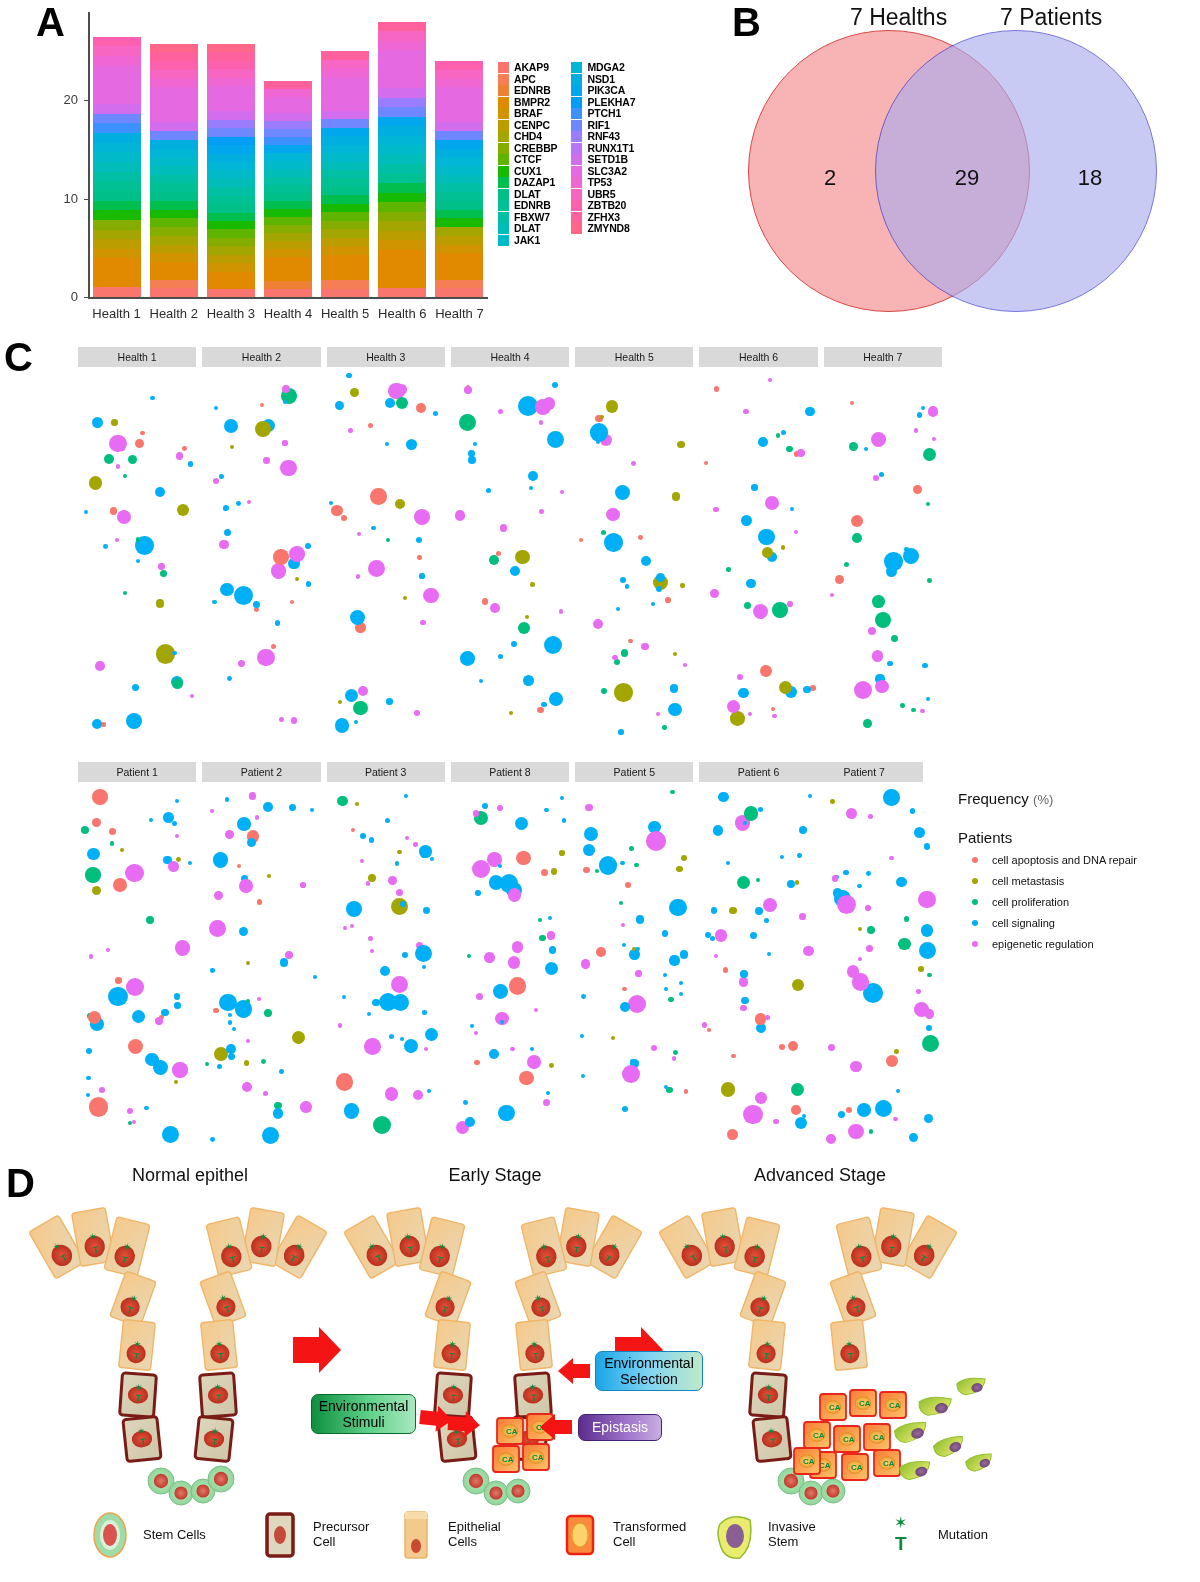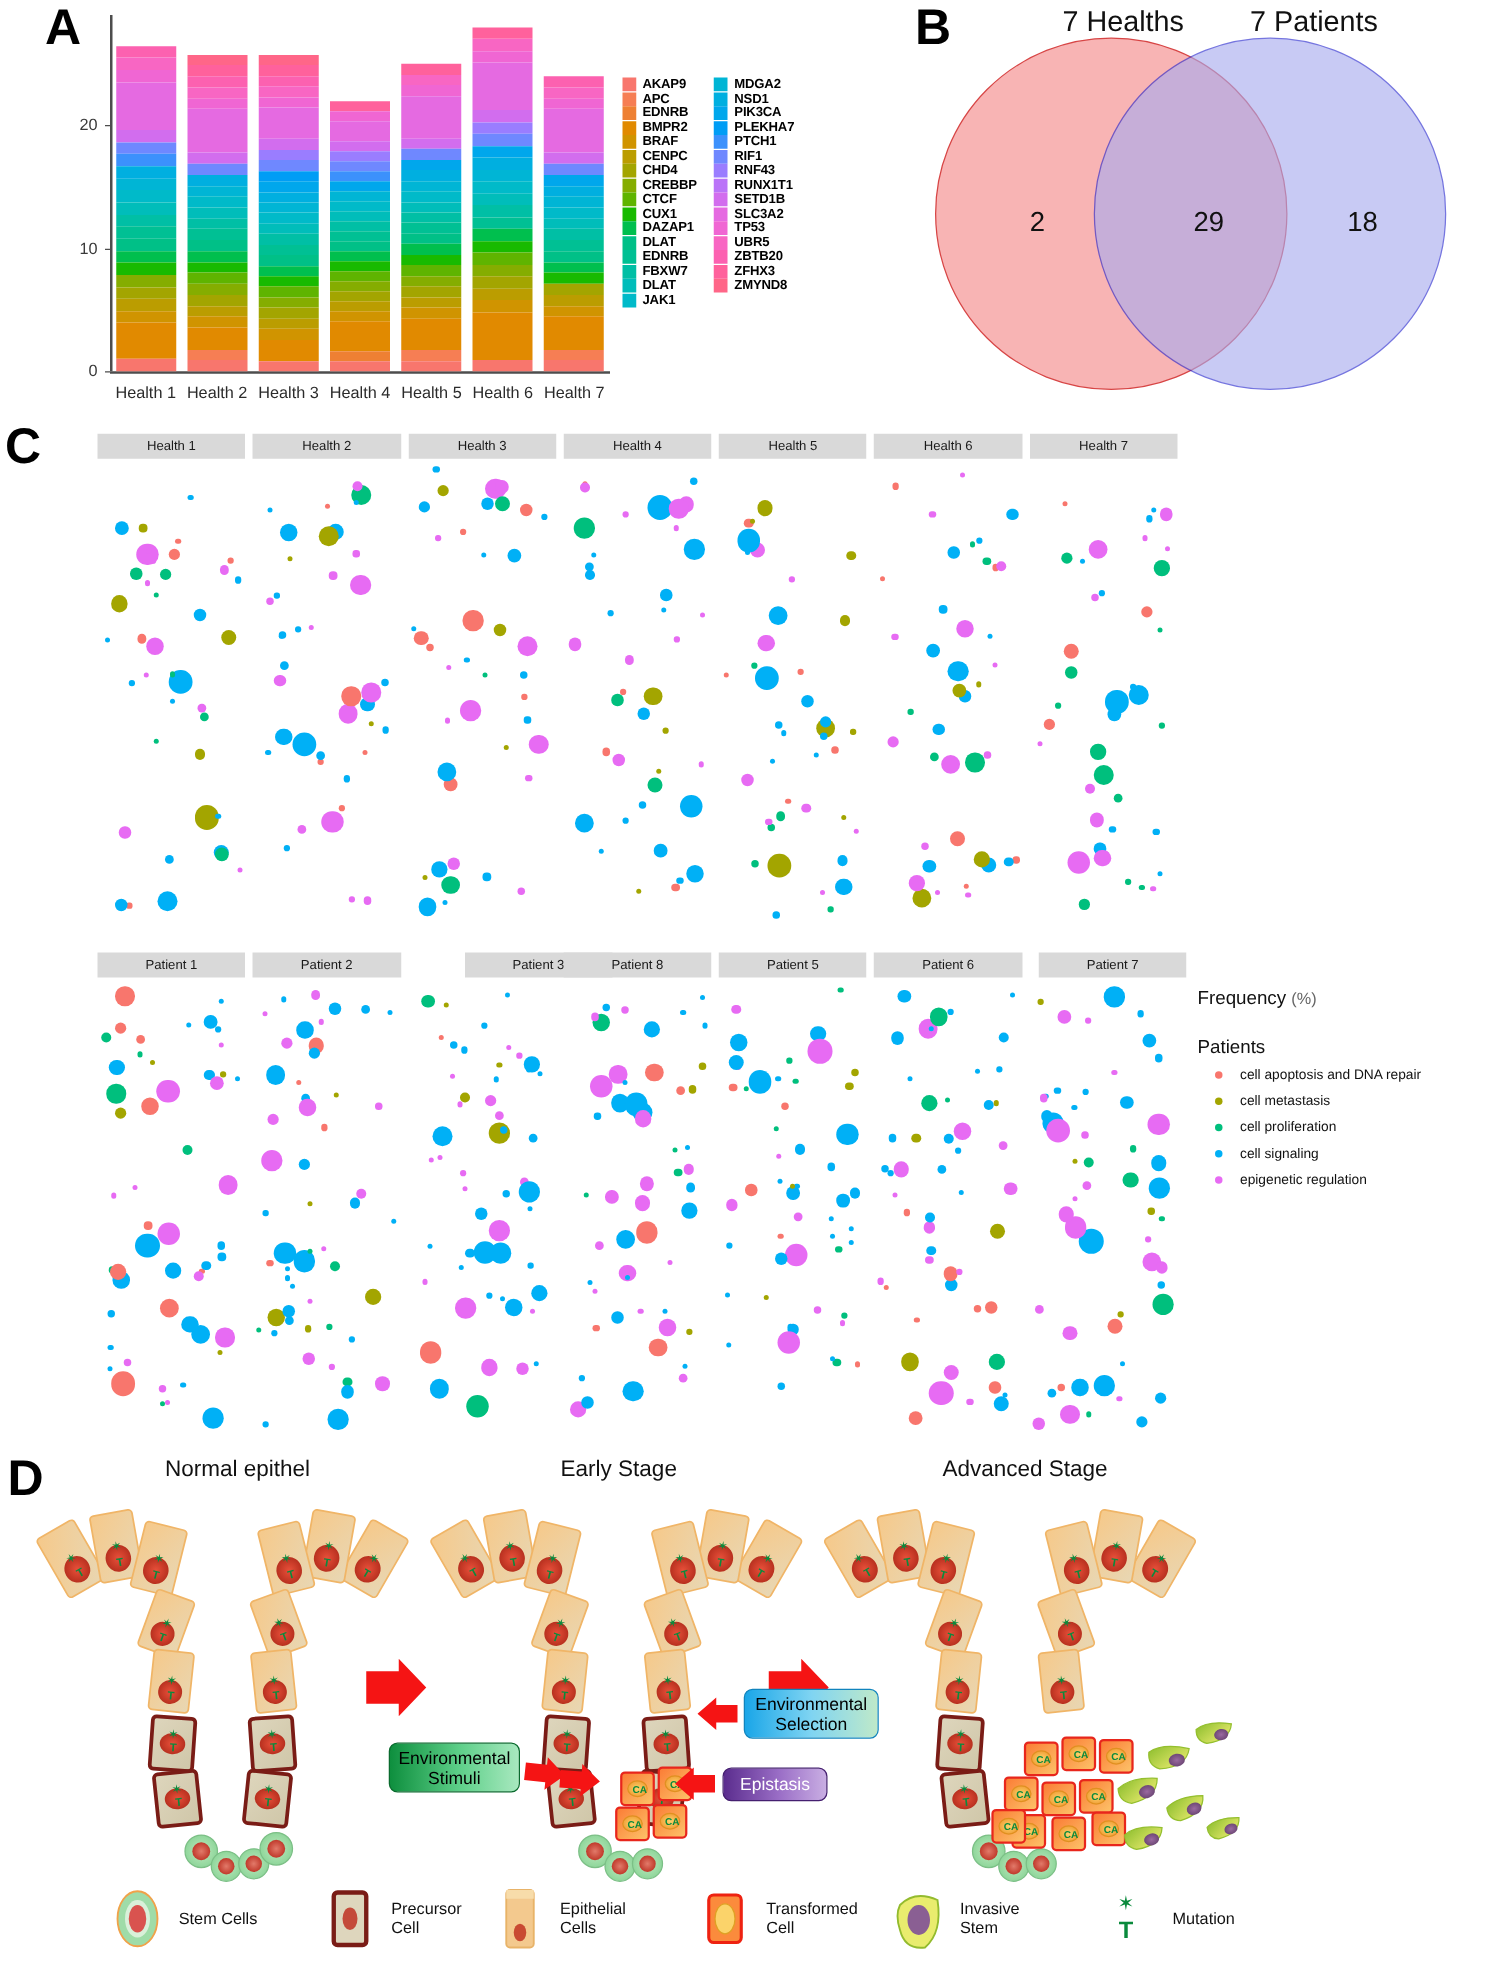--- a/index.html
+++ b/index.html
@@ -833,21 +833,21 @@
         <div class="dot" style="left: 14.842px; top: 278.259px; width: 5.23239px; height: 5.23239px; background: rgb(0, 176, 246);"></div>
         <div class="dot" style="left: 43.6561px; top: 175.118px; width: 4.35116px; height: 4.35116px; background: rgb(163, 165, 0);"></div>
         <div class="dot" style="left: 45.0564px; top: 51.7515px; width: 9.10275px; height: 9.10275px; background: rgb(0, 176, 246);"></div>
         <div class="dot" style="left: 36.8917px; top: 93.3856px; width: 13.6545px; height: 13.6545px; background: rgb(231, 107, 243);"></div>
         <div class="dot" style="left: 7.49324px; top: 23.0749px; width: 4.37025px; height: 4.37025px; background: rgb(231, 107, 243);"></div>
         <div class="dot" style="left: 58.3566px; top: 272.795px; width: 4.97723px; height: 4.97723px; background: rgb(0, 191, 125);"></div>
         <div class="dot" style="left: 86.3286px; top: 17.7891px; width: 7.66911px; height: 7.66911px; background: rgb(0, 176, 246);"></div>
         <div class="dot" style="left: 77.3093px; top: 172.402px; width: 8.67512px; height: 8.67512px; background: rgb(0, 176, 246);"></div>
         <div class="dot" style="left: 7.51274px; top: 351.383px; width: 4.88333px; height: 4.88333px; background: rgb(0, 176, 246);"></div>
       </div>
-      <div class="strip" style="left: 326.571px; top: 427px; width: 118.286px; margin-left: 45px;">
+      <div class="strip" style="left: 326.571px; top: 427px; width: 118.286px;">
         <span>Patient 3</span>
       </div>
       <div class="facet-area" style="left: 326.571px; top: 451px; width: 118.286px; height: 360px;">
         <div class="dot" style="left: 46.0276px; top: 329.739px; width: 18.7432px; height: 18.7432px; background: rgb(0, 191, 125);"></div>
         <div class="dot" style="left: 42.2765px; top: 51.1015px; width: 5.48778px; height: 5.48778px; background: rgb(0, 176, 246);"></div>
         <div class="dot" style="left: 43.512px; top: 163.044px; width: 4.00062px; height: 4.00062px; background: rgb(231, 107, 243);"></div>
         <div class="dot" style="left: 53.5222px; top: 180.287px; width: 10.0604px; height: 10.0604px; background: rgb(0, 176, 246);"></div>
         <div class="dot" style="left: 33.4306px; top: 73.1475px; width: 4.12505px; height: 4.12505px; background: rgb(231, 107, 243);"></div>
         <div class="dot" style="left: 77.493px; top: 252.818px; width: 14.4432px; height: 14.4432px; background: rgb(0, 176, 246);"></div>
         <div class="dot" style="left: 23.6242px; top: 138.052px; width: 4.198px; height: 4.198px; background: rgb(231, 107, 243);"></div>
@@ -1061,21 +1061,21 @@
         <div class="dot" style="left: 29.9991px; top: 120.886px; width: 7.15957px; height: 7.15957px; background: rgb(163, 165, 0);"></div>
         <div class="dot" style="left: 43.7518px; top: 318.767px; width: 19.38px; height: 19.38px; background: rgb(231, 107, 243);"></div>
         <div class="dot" style="left: 64.3603px; top: 131.62px; width: 5.17231px; height: 5.17231px; background: rgb(0, 176, 246);"></div>
         <div class="dot" style="left: 58.2465px; top: 20.6809px; width: 5.00879px; height: 5.00879px; background: rgb(0, 176, 246);"></div>
         <div class="dot" style="left: 41.0041px; top: 184.051px; width: 7.64813px; height: 7.64813px; background: rgb(0, 176, 246);"></div>
         <div class="dot" style="left: 18.7336px; top: 6.0908px; width: 10.3611px; height: 10.3611px; background: rgb(0, 176, 246);"></div>
         <div class="dot" style="left: 5.1988px; top: 146.19px; width: 6.19461px; height: 6.19461px; background: rgb(0, 176, 246);"></div>
         <div class="dot" style="left: 43.2842px; top: 34.886px; width: 4.0008px; height: 4.0008px; background: rgb(0, 176, 246);"></div>
         <div class="dot" style="left: 99.7785px; top: 127.31px; width: 6.74878px; height: 6.74878px; background: rgb(231, 107, 243);"></div>
       </div>
-      <div class="strip" style="left: 831px; top: 427px; width: 118.286px;">
+      <div class="strip" style="left: 805px; top: 427px; width: 118.286px;">
         <span>Patient 7</span>
       </div>
       <div class="facet-area" style="left: 823.714px; top: 451px; width: 118.286px; height: 360px;">
         <div class="dot" style="left: 72.7512px; top: 90.7354px; width: 10.3851px; height: 10.3851px; background: rgb(0, 176, 246);"></div>
         <div class="dot" style="left: 65.7509px; top: 69.5356px; width: 4.08314px; height: 4.08314px; background: rgb(231, 107, 243);"></div>
         <div class="dot" style="left: 3.93494px; top: 258.253px; width: 7.15756px; height: 7.15756px; background: rgb(231, 107, 243);"></div>
         <div class="dot" style="left: 69.6717px; top: 330.687px; width: 4.67031px; height: 4.67031px; background: rgb(231, 107, 243);"></div>
         <div class="dot" style="left: 99.9691px; top: 57.2229px; width: 6.56392px; height: 6.56392px; background: rgb(0, 176, 246);"></div>
         <div class="dot" style="left: 6.78071px; top: 12.9244px; width: 4.72777px; height: 4.72777px; background: rgb(163, 165, 0);"></div>
         <div class="dot" style="left: 70.7619px; top: 263.322px; width: 4.72597px; height: 4.72597px; background: rgb(163, 165, 0);"></div>

